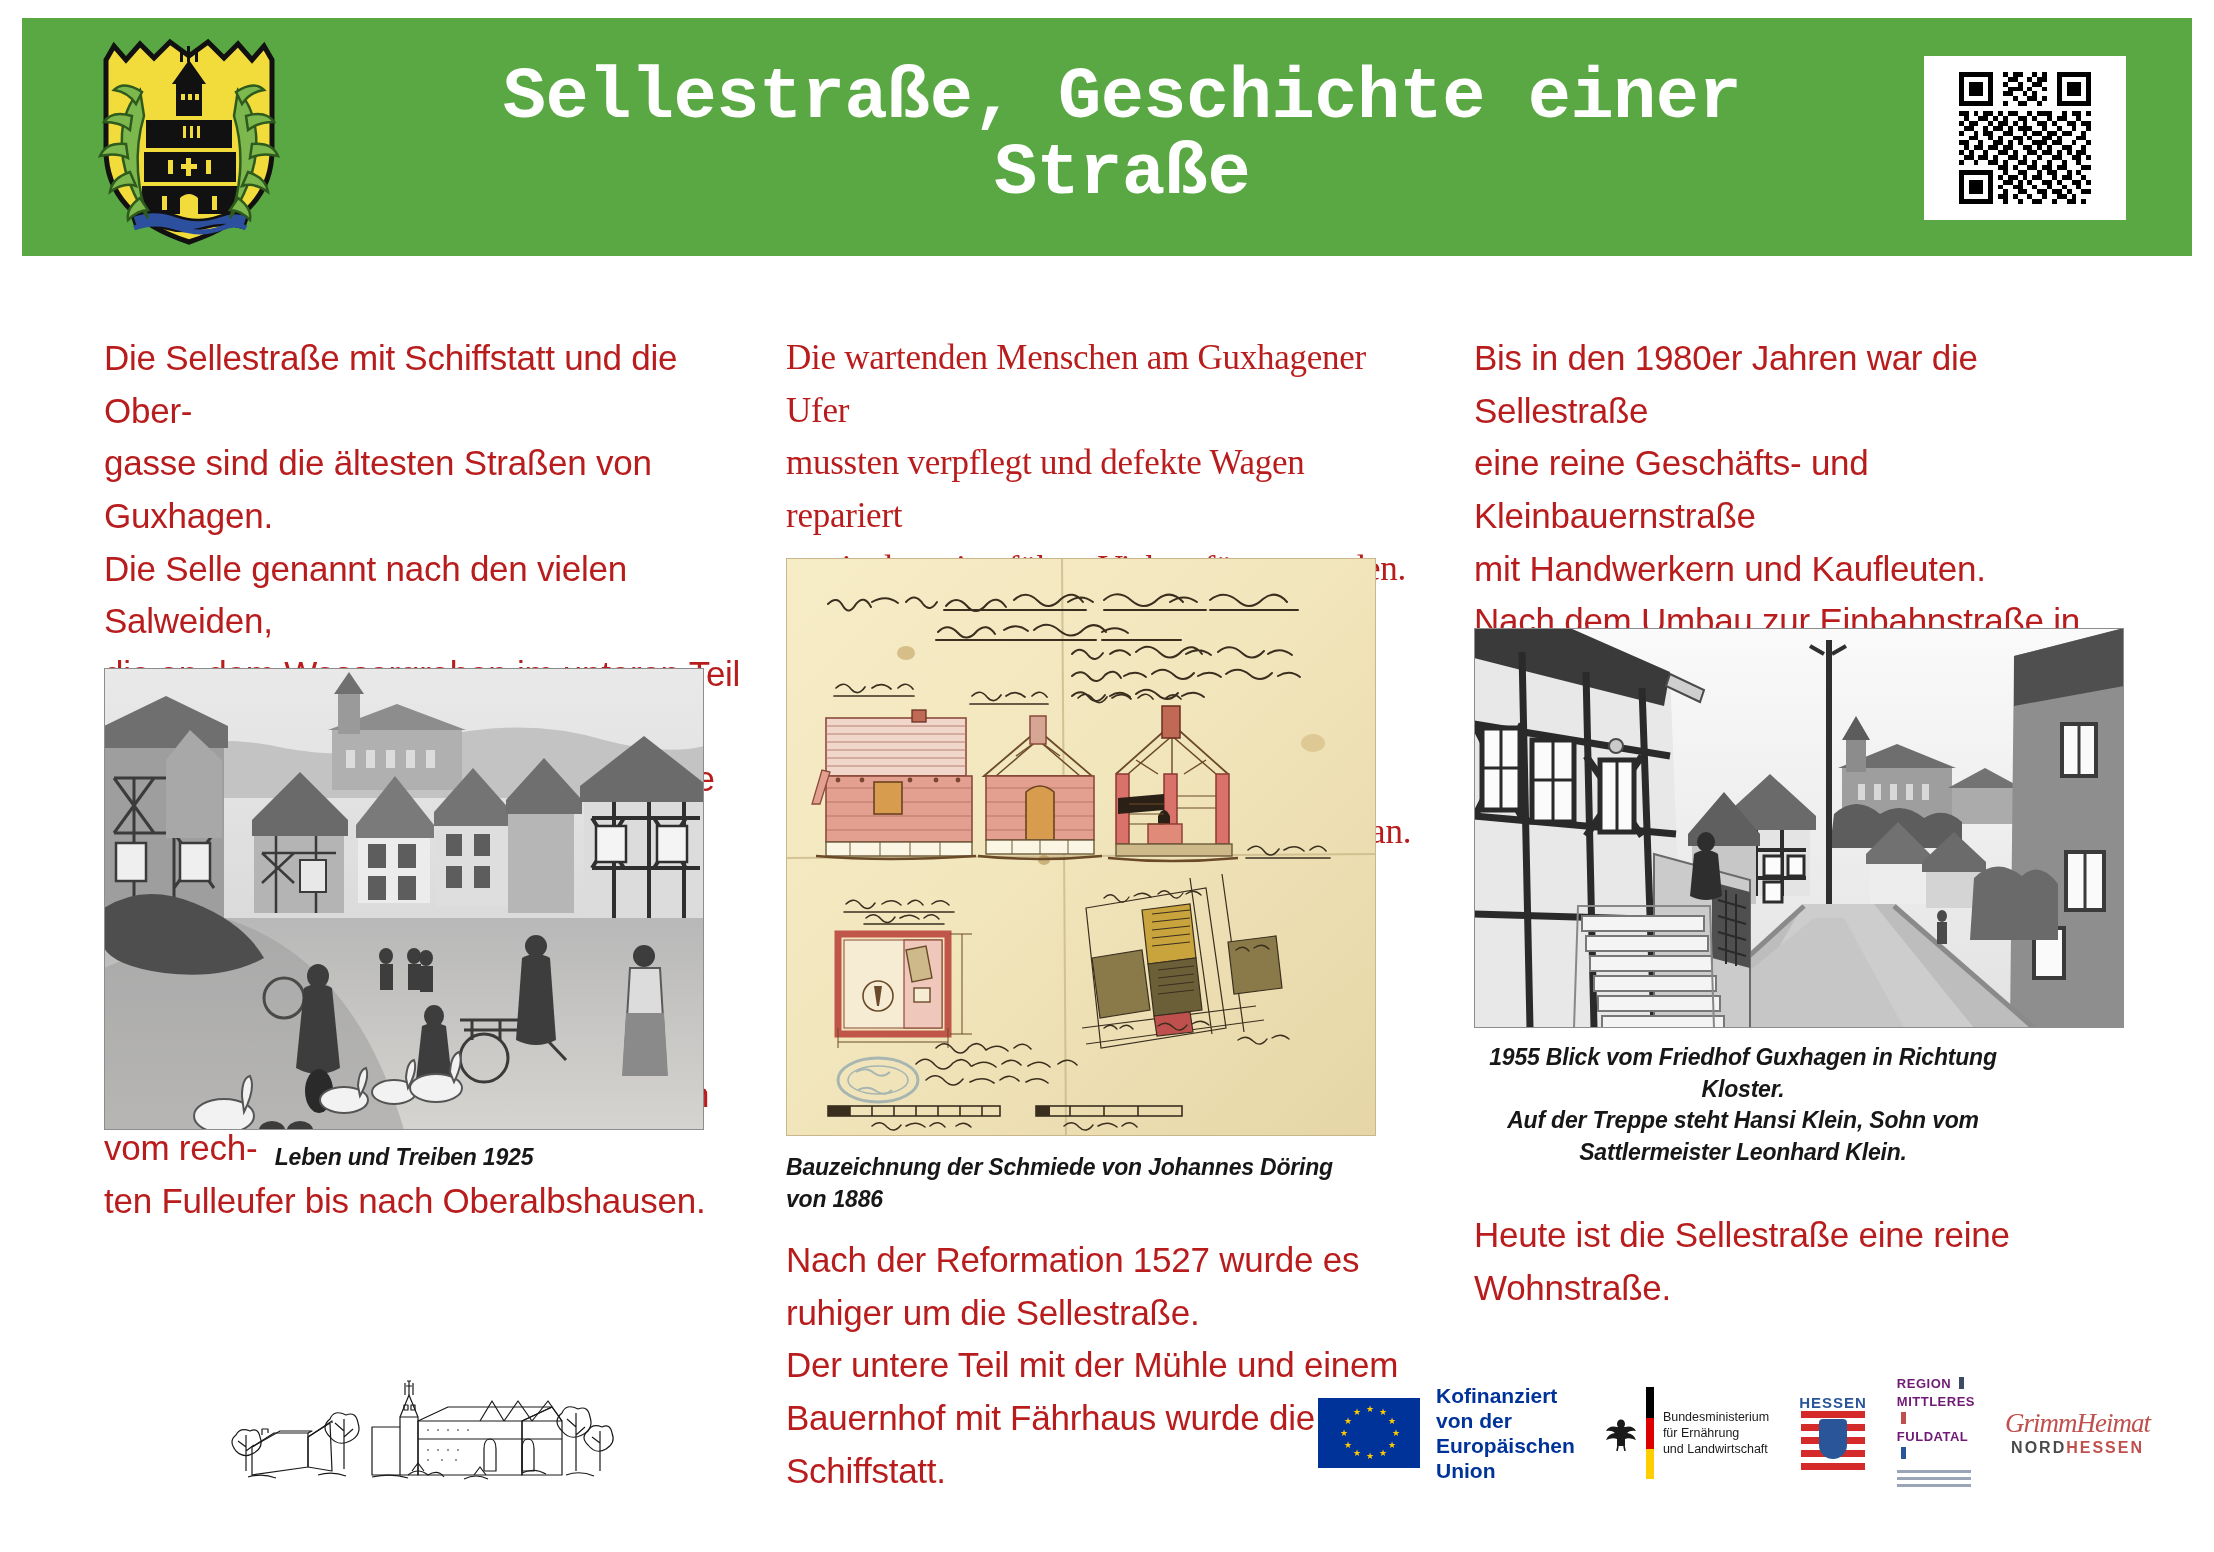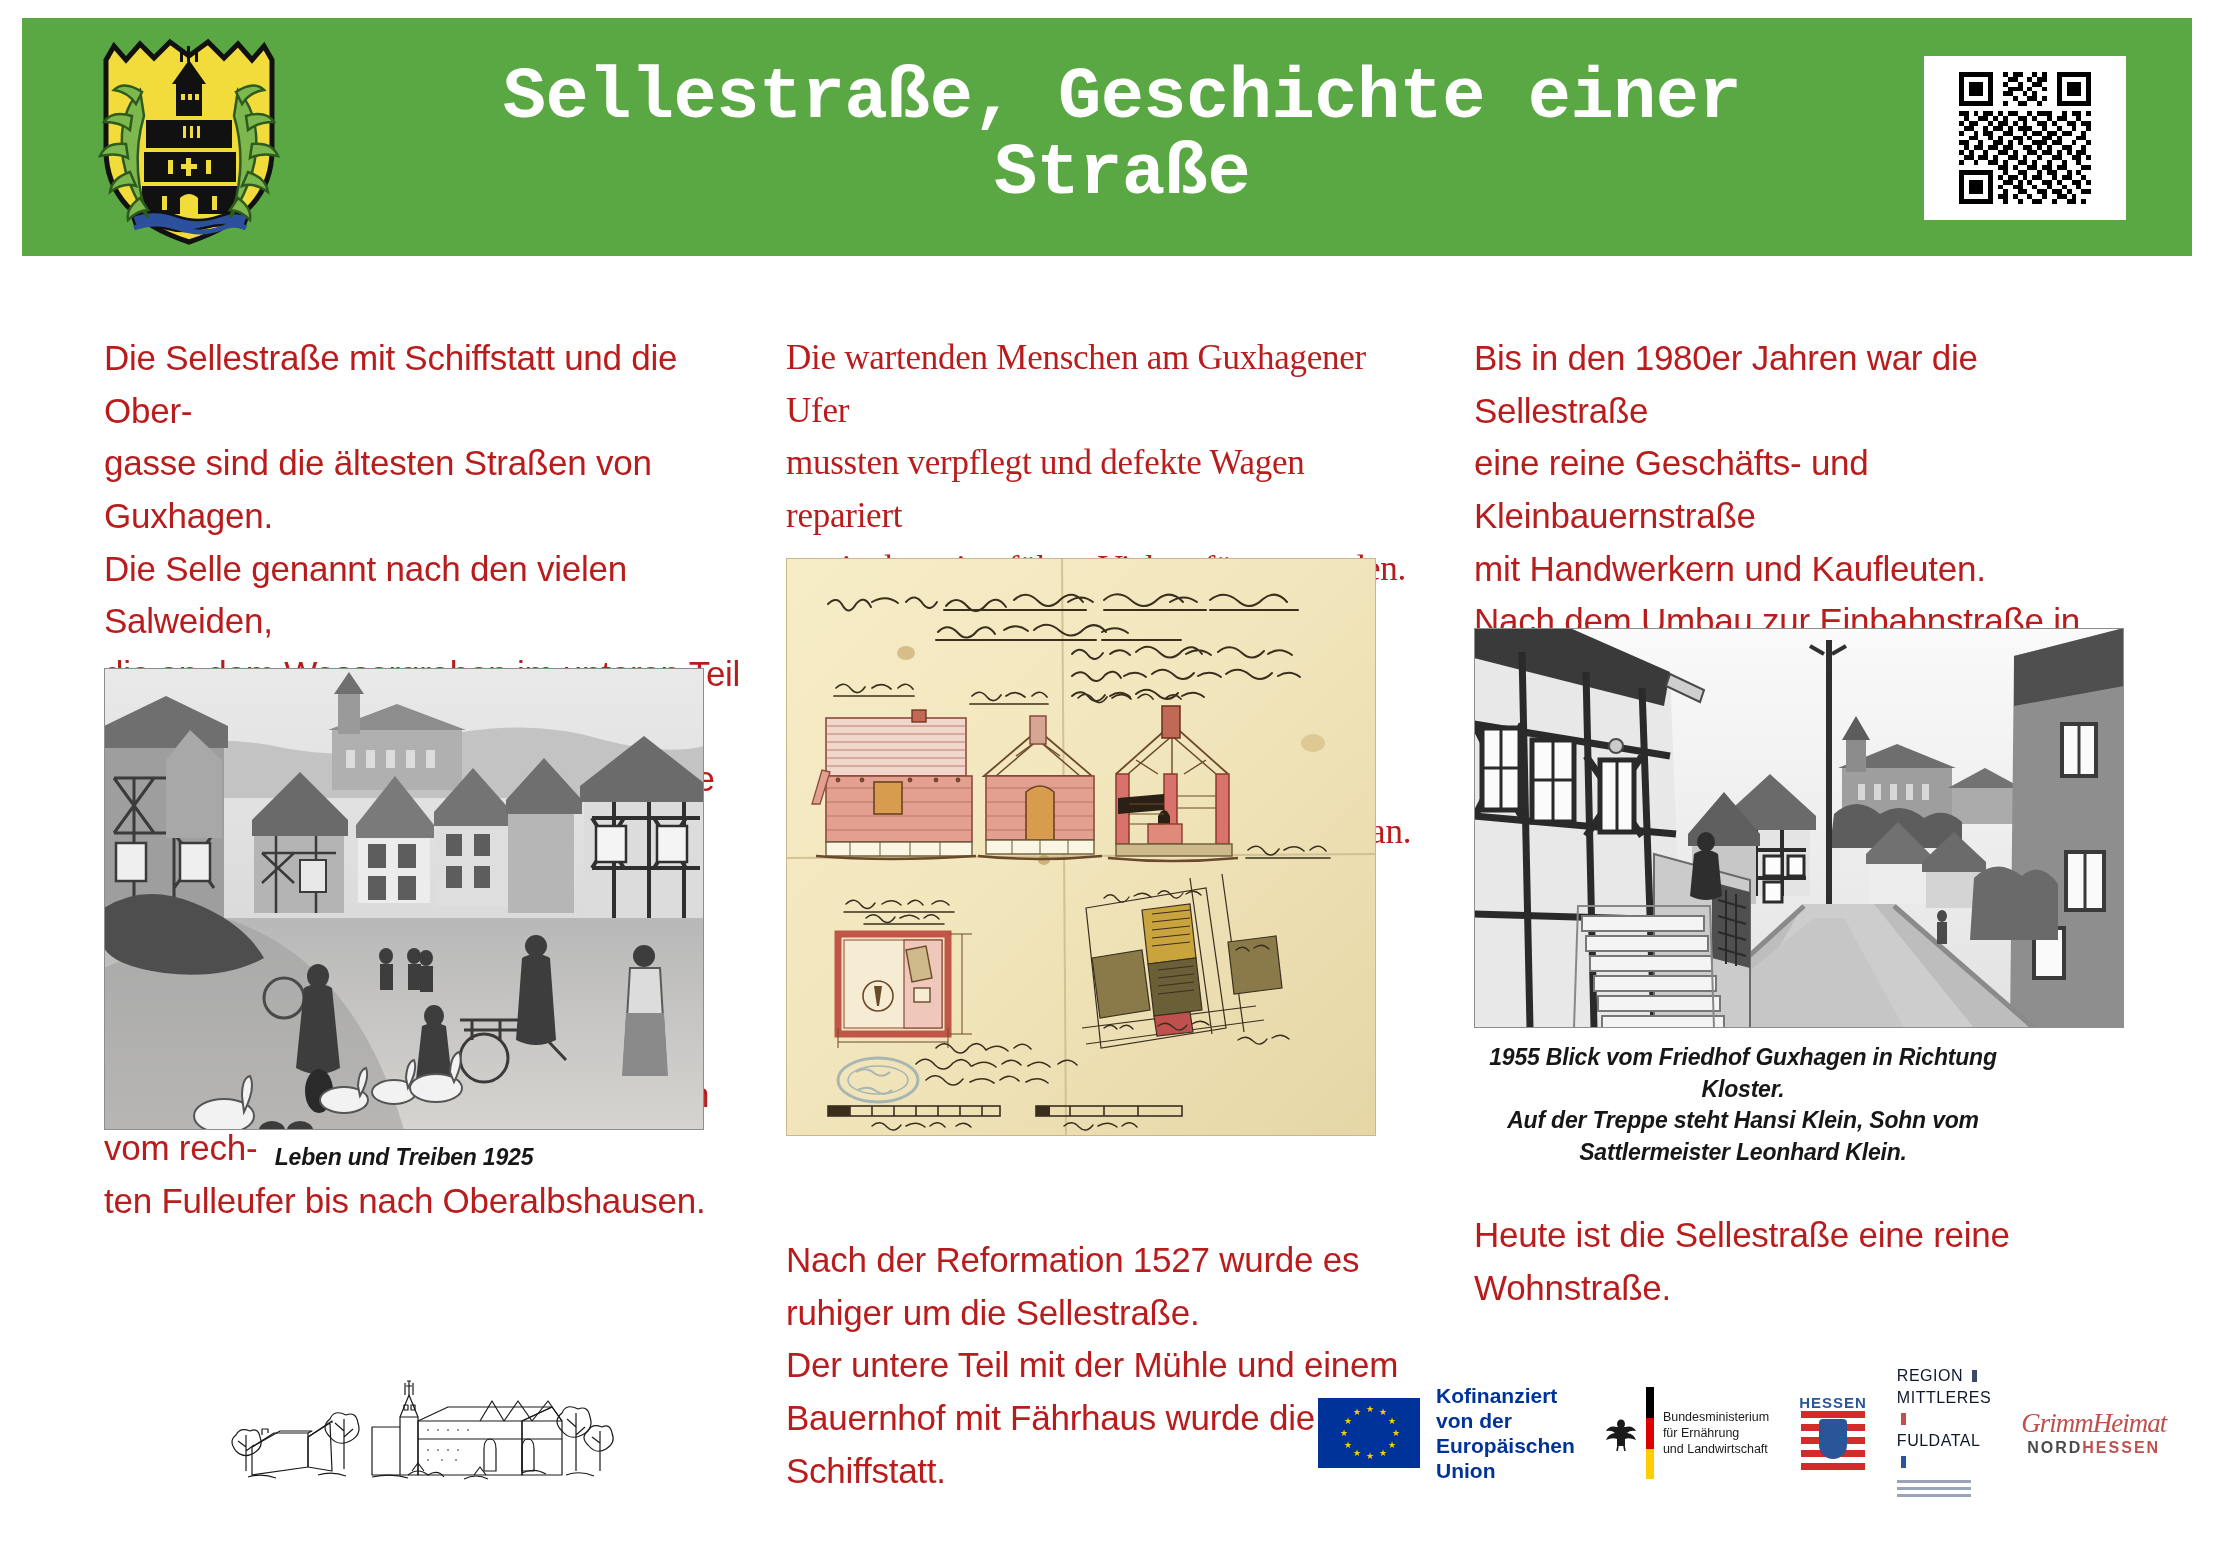--- a/index.html
+++ b/index.html
@@ -144,21 +144,21 @@
   .logo-hessen { display: flex; flex-direction: column; align-items: center; }
   .hessen-word { color: #2a5699; font-size: 15px; font-weight: bold;
     letter-spacing: 1px; font-family: "Liberation Sans", sans-serif; }
   .hessen-flag { position: relative; width: 64px; height: 62px;
     background: repeating-linear-gradient(to bottom, #D42A2A 0 7px, #fff 7px 13px); }
   .hessen-shield { position: absolute; left: 50%; top: 8px; transform: translateX(-50%);
     width: 28px; height: 40px; background: #2a5699;
     border-radius: 4px 4px 14px 14px; }
 
   .logo-region { font-family: "Liberation Sans", sans-serif; }
-  .region-line { font-size: 16px; color: #0f172a; letter-spacing: 0.5px; line-height: 1.35; }
+  .region-line { font-size: 13px; color: #701a75; letter-spacing: 0.5px; line-height: 1.35; font-weight: bold; }
   .region-bar { display: inline-block; width: 5px; height: 12px; margin-left: 4px; vertical-align: -1px; }
   .region-sub { margin-top: 7px; }
   .region-sub div { width: 74px; height: 3px; background: #9aa6b8; margin-bottom: 4px; }
 
   .logo-grimm { display: flex; flex-direction: column; align-items: center; }
   .grimm-script { color: #C0504D; font-size: 27px; font-style: italic;
     font-family: "Liberation Serif", serif; line-height: 1; letter-spacing: -1px; }
   .grimm-word { font-size: 16px; font-weight: bold; letter-spacing: 2px;
     font-family: "Liberation Sans", sans-serif; margin-top: 2px; }
   .grimm-word .nord { color: #4a4a4a; }
@@ -798,20 +798,21 @@
         </g>
         <rect x="42" y="548" width="22" height="10" fill="#3a2f1f"></rect>
         <rect x="250" y="548" width="14" height="10" fill="#3a2f1f"></rect>
         <g stroke="#3a2f1f" stroke-width="1.5" fill="none" stroke-linecap="round">
           <path d="M86 568 q8 -7 15 1 q7 7 14 -2 M120 568 q10 -6 19 1 M144 568 q8 -7 15 1 M170 568 q8 -6 15 1"></path>
           <path d="M278 568 q8 -7 15 1 q7 7 14 -2 M312 568 q10 -6 19 1 M336 568 q8 -7 15 1"></path>
         </g>
         <rect width="590" height="578" fill="none" stroke="#c9b68b" stroke-width="2"></rect>
       </svg>
     </div>
+    <div class="caption caption-left" style="margin-top:16px;">Bauzeichnung der Schmiede von Johannes Döring von 1886</div>
   </div>
 
   <div id="p2-text2" class="body-text">Nach der Reformation 1527 wurde es
 ruhiger um die Sellestraße.
 Der untere Teil mit der Mühle und einem
 Bauernhof mit Fährhaus wurde die
 Schiffstatt.</div>
 
   <div id="p3-text" class="body-text">Bis in den 1980er Jahren war die Sellestraße
 eine reine Geschäfts- und Kleinbauernstraße

